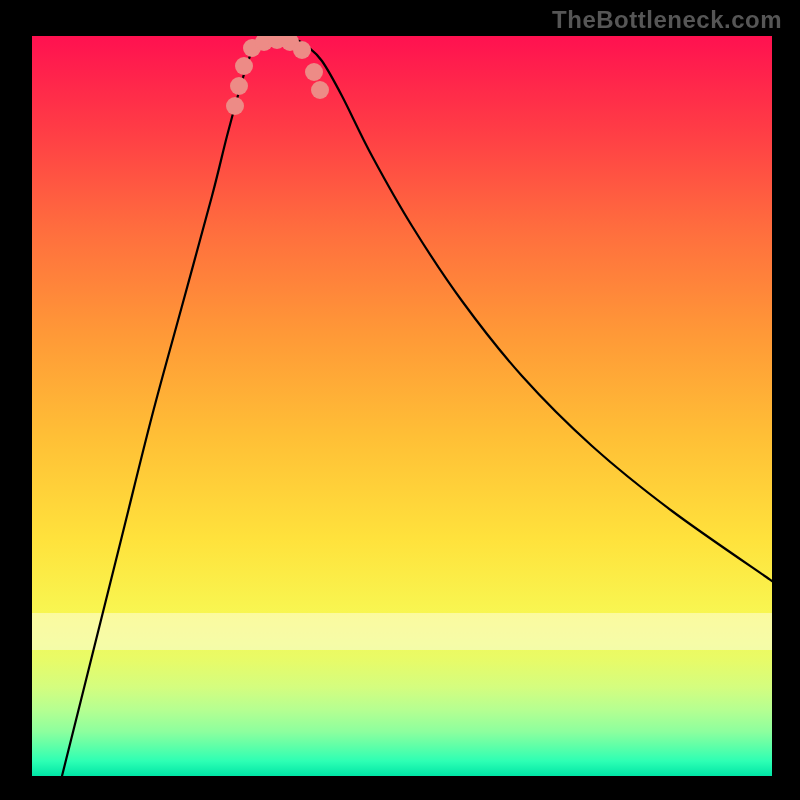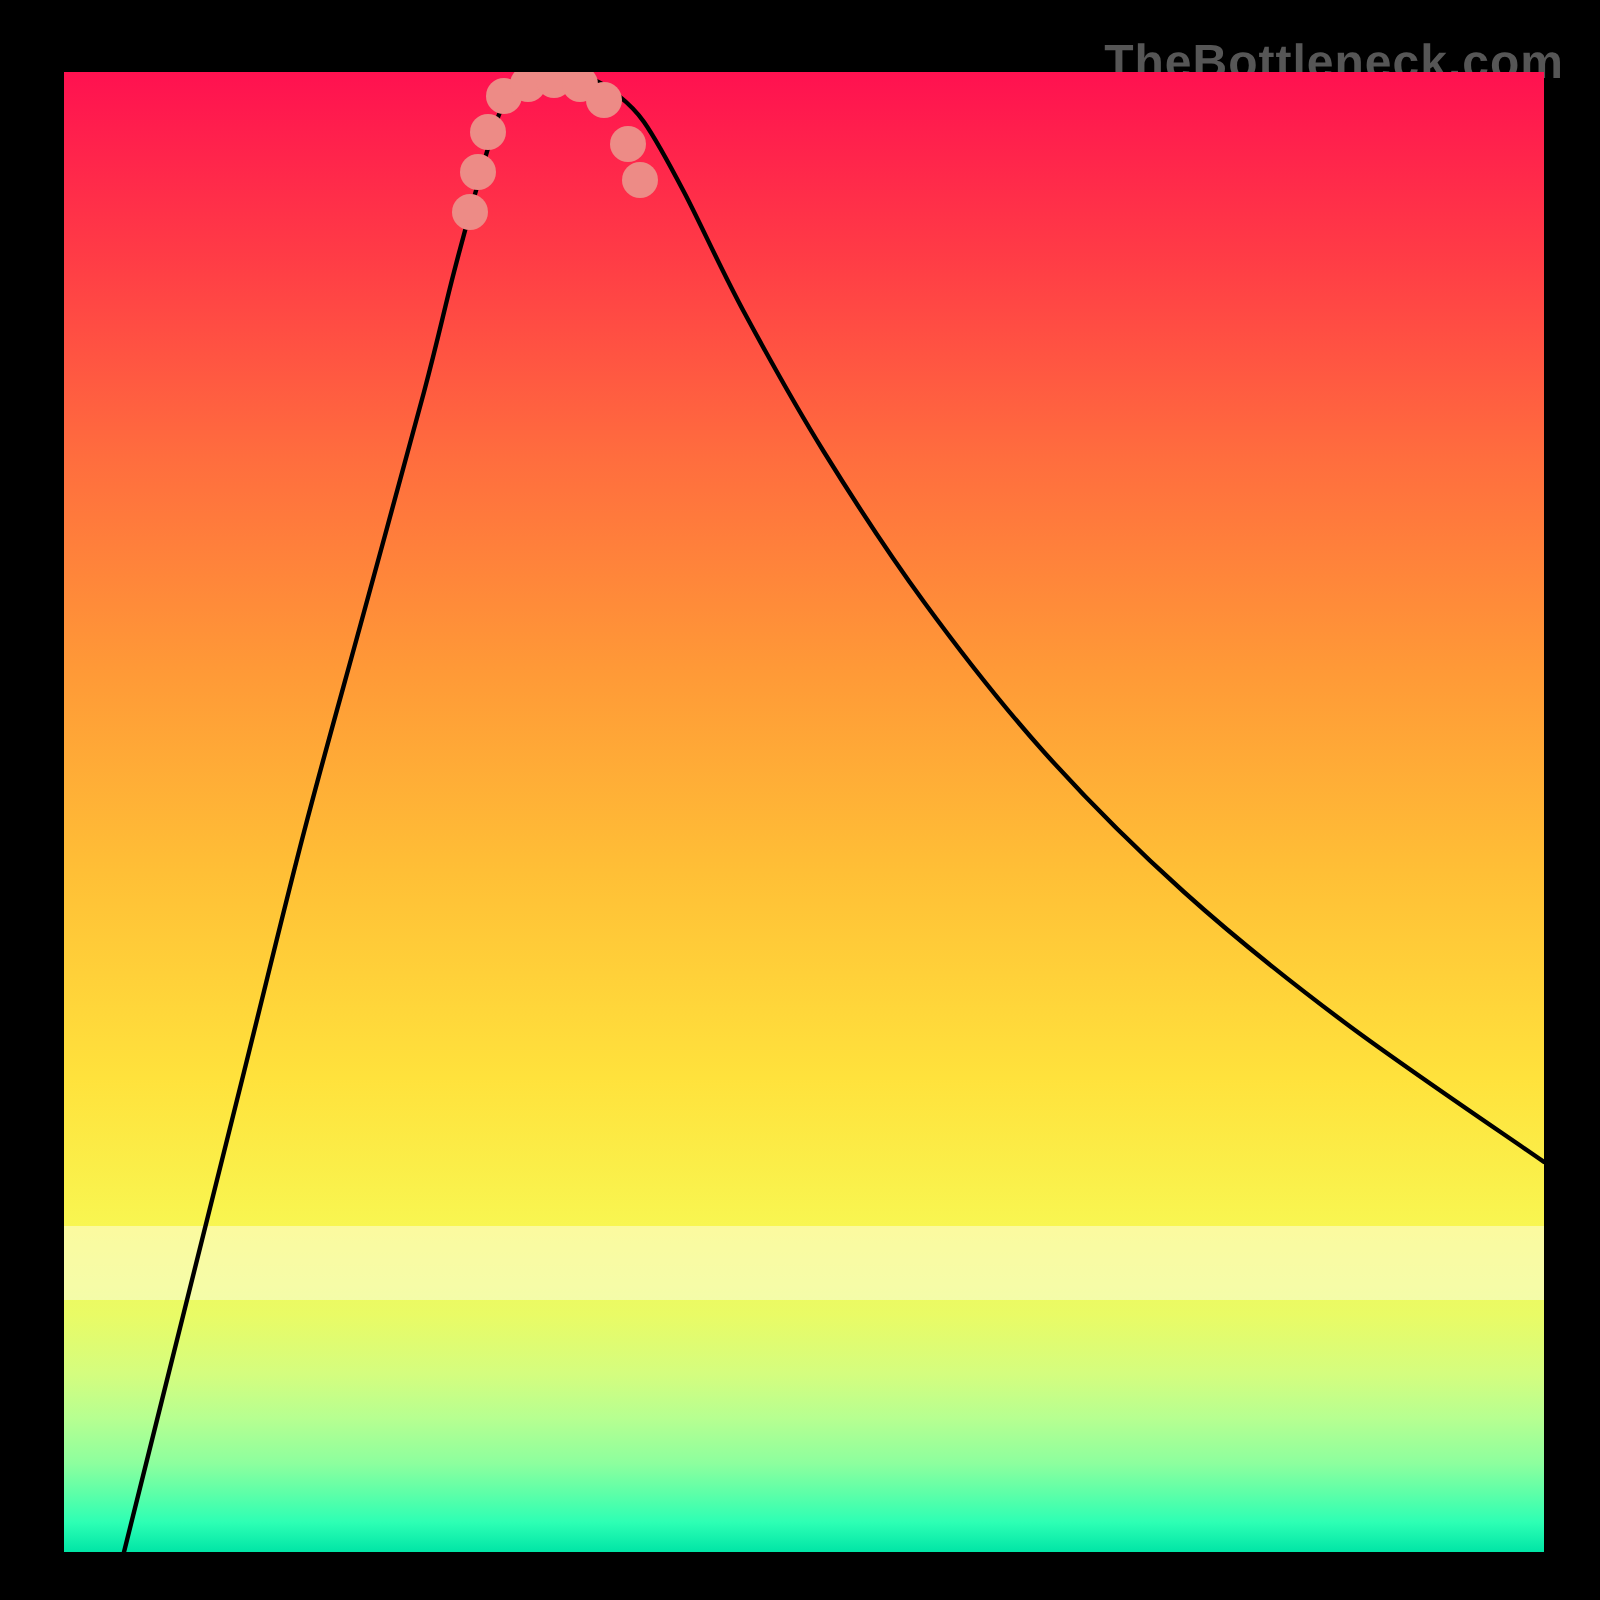--- a/index.html
+++ b/index.html
@@ -10,21 +10,21 @@
     background: #000;
   }
   .outer {
     width: 800px;
     height: 800px;
     position: relative;
     background: #000;
   }
   .watermark {
     position: absolute;
-    top: 18px;
+    top: 6px;
     right: 18px;
     font-family: Arial, Helvetica, sans-serif;
     font-size: 24px;
     font-weight: 600;
     color: #565656;
     letter-spacing: 0.5px;
   }
   .plot {
     position: absolute;
     left: 32px;

